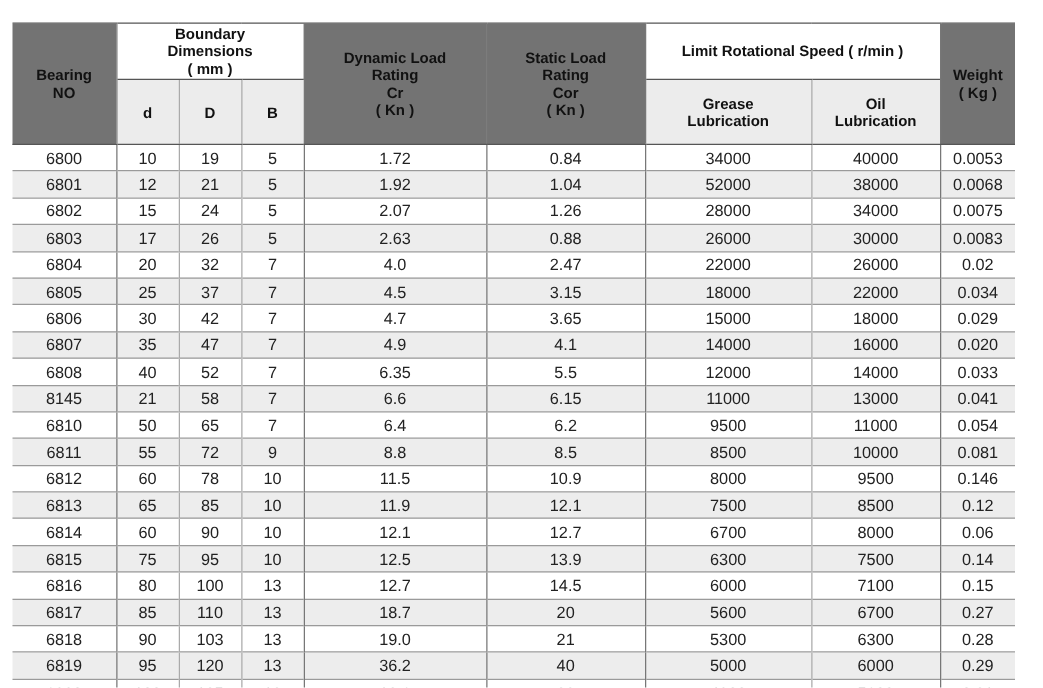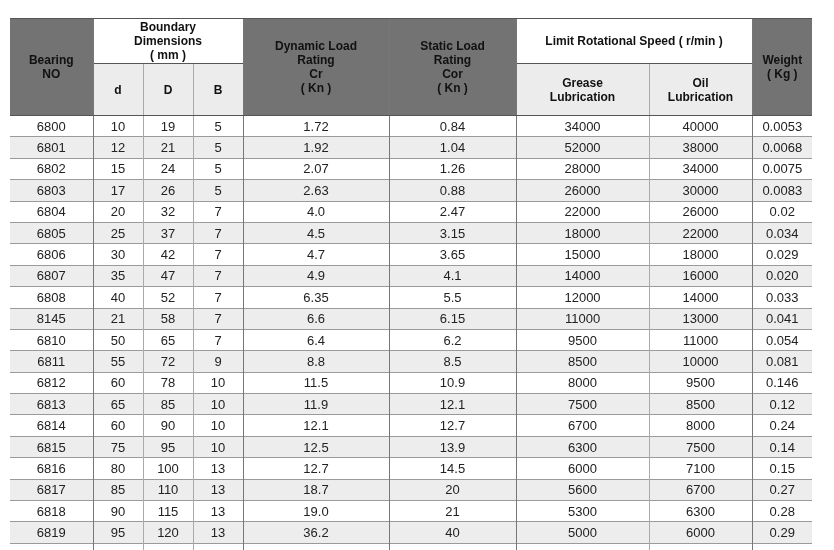--- a/index.html
+++ b/index.html
@@ -221,21 +221,21 @@
       </tr>
       <tr>
         <td>6814</td>
         <td class="vl">60</td>
         <td class="vlg">90</td>
         <td class="vlg">10</td>
         <td class="vl">12.1</td>
         <td class="vl">12.7</td>
         <td class="vl">6700</td>
         <td class="vlg">8000</td>
-        <td class="vl">0.24</td>
+        <td class="vl">0.06</td>
       </tr>
       <tr>
         <td>6815</td>
         <td class="vl">75</td>
         <td class="vlg">95</td>
         <td class="vlg">10</td>
         <td class="vl">12.5</td>
         <td class="vl">13.9</td>
         <td class="vl">6300</td>
         <td class="vlg">7500</td>
@@ -259,21 +259,21 @@
         <td class="vlg">13</td>
         <td class="vl">18.7</td>
         <td class="vl">20</td>
         <td class="vl">5600</td>
         <td class="vlg">6700</td>
         <td class="vl">0.27</td>
       </tr>
       <tr>
         <td>6818</td>
         <td class="vl">90</td>
-        <td class="vlg">115</td>
+        <td class="vlg">103</td>
         <td class="vlg">13</td>
         <td class="vl">19.0</td>
         <td class="vl">21</td>
         <td class="vl">5300</td>
         <td class="vlg">6300</td>
         <td class="vl">0.28</td>
       </tr>
       <tr>
         <td>6819</td>
         <td class="vl">95</td>

